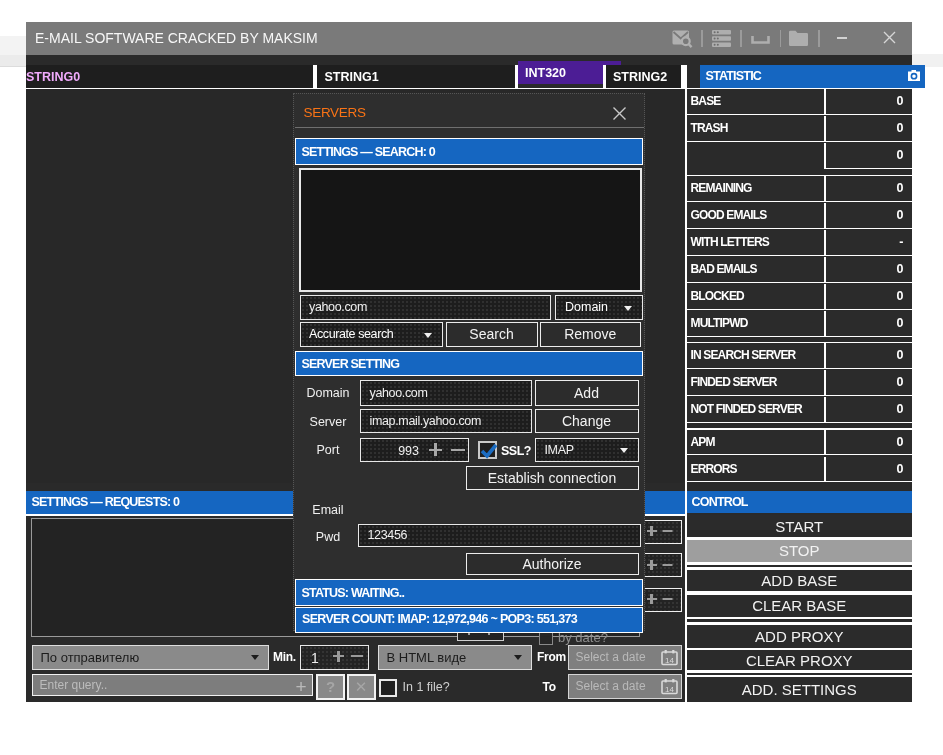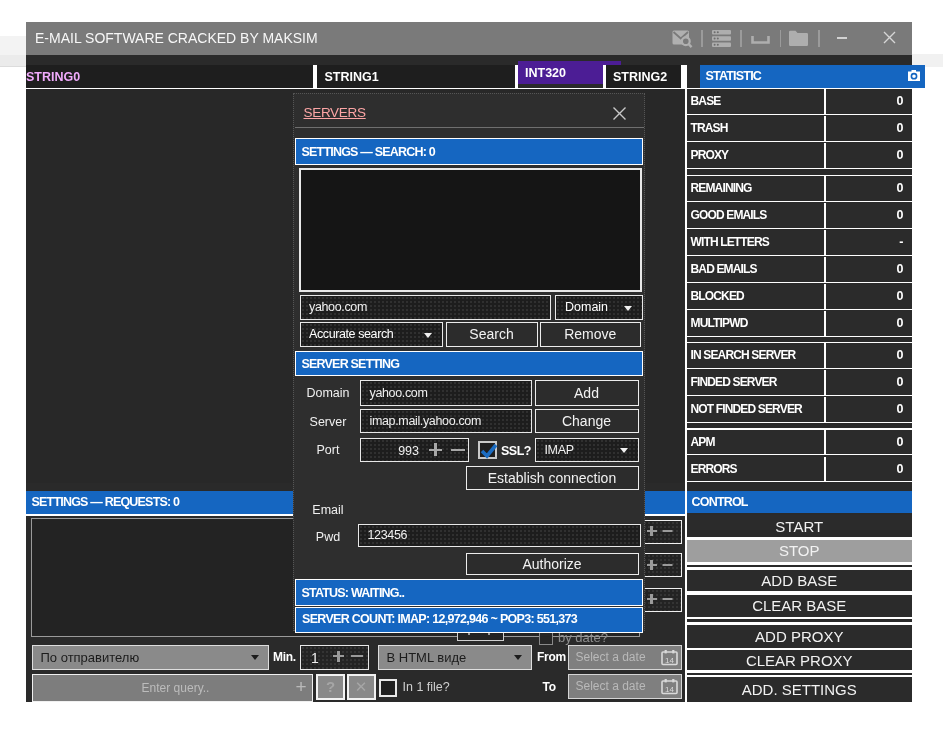--- a/index.html
+++ b/index.html
@@ -171,21 +171,21 @@
       <svg class="a" style="right:3px; top:3.5px;" width="17" height="17" viewBox="0 0 17 17">
         <rect x="1" y="3" width="15" height="12.5" rx="1" fill="none" stroke="#d9d9d9" stroke-width="1.6"></rect>
         <rect x="3.6" y="1" width="2.2" height="3.4" fill="#d9d9d9"></rect>
         <rect x="11.2" y="1" width="2.2" height="3.4" fill="#d9d9d9"></rect>
         <text x="8.5" y="13.6" font-size="8" fill="#d9d9d9" text-anchor="middle" font-family="Liberation Sans">14</text>
       </svg>
     </div>
   </div>
 
   <div class="a" id="rowB" style="left:0; top:651.5px; width:885.5px; height:26px;">
-    <div class="a flexc" style="left:5.5px; top:0; width:281px; height:28px; background:#7d7d7d; color:#bcbcbc; font-size:12px; border:1.5px solid #f0f0f0;justify-content:center;">
+    <div class="a flexc" style="left:5.5px; top:0; width:281px; height:22px; background:#7d7d7d; color:#bcbcbc; font-size:12px; border:1.5px solid #f0f0f0;">
       <span style="padding-left:7px;">Enter query..</span>
       <span class="a" style="right:5px; top:1.5px; color:#b9b9b9; font-size:19px; font-weight:normal;">+</span>
     </div>
     <div class="a flexcc" style="left:290px; top:0; width:29px; height:26px; background:#898989; border:2px solid #f2f2f2; color:#a6a6a6; font-size:15px; font-weight:bold;">?</div>
     <div class="a flexcc" style="left:320.5px; top:0; width:29px; height:26px; background:#898989; border:2px solid #f2f2f2; color:#a6a6a6; font-size:15px;">✕</div>
     <div class="a" style="left:352.5px; top:5.5px; width:18px; height:18px; background:#1f1f1f; border:2px solid #e8e8e8;"></div>
     <div class="a" style="left:376.5px; top:6px; color:#cfcfcf; font-size:12.5px;">In 1 file?</div>
     <div class="a wlabel" style="left:516.5px; top:6px;">To</div>
     <div class="a gdate flexc" style="left:541.5px; top:0; width:114px; height:25px;">
       <span style="padding-left:7px;">Select a date</span>
@@ -203,21 +203,20 @@
 
     <div class="statrow" style="top:0px;">
         <span>BASE</span>
         <b>0</b>
       </div>
     <div class="statrow" style="top:27px;">
         <span>TRASH</span>
         <b>0</b>
       </div>
     <div class="statrow" style="top:54px;">
-        <span>PROXY</span>
         <b>0</b>
       </div>
 
     <div class="a" style="left:0; top:85.5px; width:224.5px; height:1.5px; background:#fff;"></div>
     <div class="statrow" style="top:87px;">
         <span>REMAINING</span>
         <b>0</b>
       </div>
     <div class="statrow" style="top:114px;">
         <span>GOOD EMAILS</span>
@@ -274,21 +273,21 @@
     <div class="cbtn" style="top:480.8px; height:20.8px;">ADD BASE</div>
     <div class="cbtn" style="top:505.8px; height:21.9px;">CLEAR BASE</div>
     <div class="a" style="left:0; top:530px; width:224.5px; height:3.2px; background:#2a2a2a;"></div>
     <div class="cbtn" style="top:535.5px; height:23.3px;">ADD PROXY</div>
     <div class="cbtn" style="top:561.3px; height:20.1px;">CLEAR PROXY</div>
     <div class="a" style="left:0; top:583.6px; width:224.5px; height:2.3px; background:#2a2a2a;"></div>
     <div class="cbtn" style="top:588.1px; height:24.4px;">ADD. SETTINGS</div>
   </div>
 
   <div class="a" id="modal" style="left:267px; top:71px; width:351.5px; height:537.5px; background:#2e2e2e; border:1px dotted #555;">
-    <div class="a" style="left:9.5px; top:11px; font-size:13.5px; letter-spacing:-0.3px; color:#fca5a5;text-decoration:underline;">SERVERS</div>
+    <div class="a" style="left:9.5px; top:11px; font-size:13.5px; letter-spacing:-0.3px; color:#f97316;">SERVERS</div>
     <svg class="a" style="left:318px; top:12px;" width="15" height="15" viewBox="0 0 15 15">
       <path d="M1.5 1.5 L13.5 13.5 M13.5 1.5 L1.5 13.5" stroke="#c8c8c8" stroke-width="1.4"></path>
     </svg>
     <div class="a" style="left:0.5px; top:33px; width:349.5px; height:1.2px; background:#6f6f6f;"></div>
 
     <div class="a hdr" style="left:0.5px; top:43.5px; width:348.5px; height:27px; border:1.5px solid #fff;">
         <span class="a" style="left:6px; top:6px;">SETTINGS — SEARCH: 0</span>
       </div>
 
     <div class="a" style="left:5px; top:73.5px; width:342.5px; height:124px; background:#151515; border:2px solid #e8e8e8;"></div>

